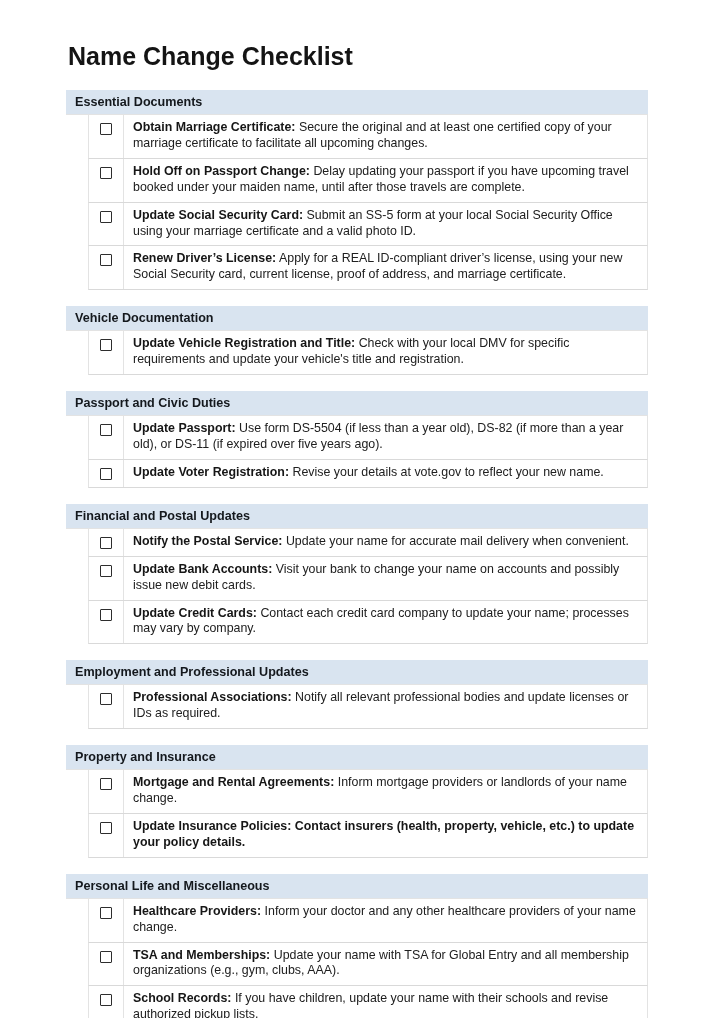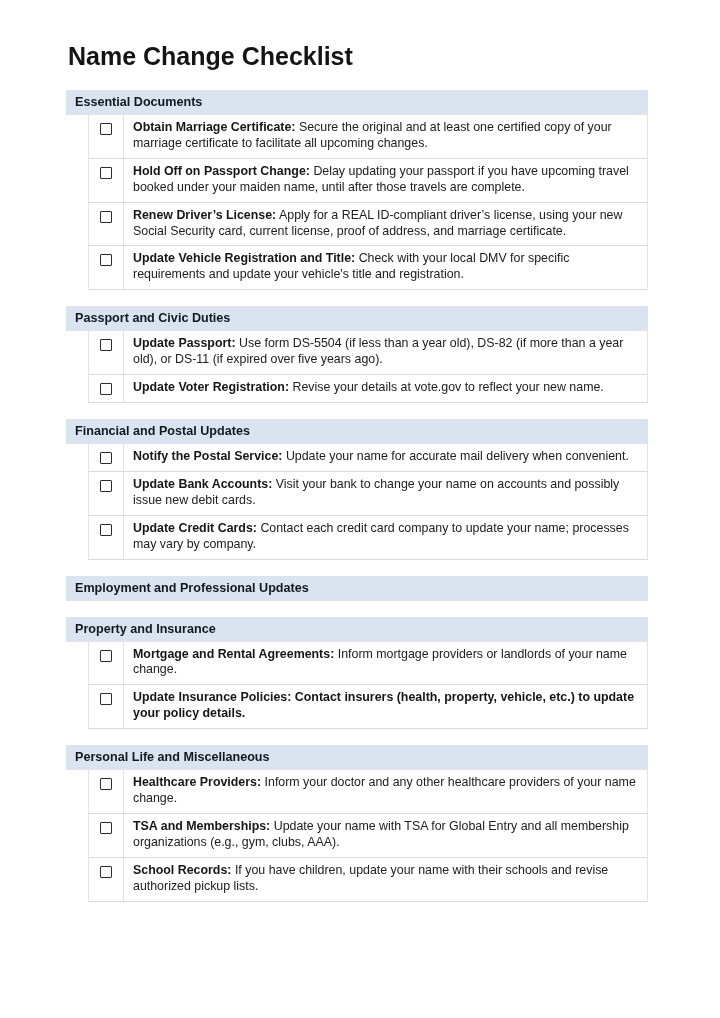--- a/index.html
+++ b/index.html
@@ -55,24 +55,31 @@
               <span class="checkbox"></span>
             </div>
             <div class="txt"><span class="lbl">Hold Off on Passport Change:</span> <span class="desc">Delay updating your passport if you have upcoming travel booked under your maiden name, until after those travels are complete.</span></div>
           </div>
         </section>
         <section class="section">
           <div class="row">
             <div class="cb-cell">
               <span class="checkbox"></span>
             </div>
+            <div class="txt"><span class="lbl">Update Social Security Card:</span> <span class="desc">Submit an SS-5 form at your local Social Security Office using your marriage certificate and a valid photo ID.</span></div>
+          </div>
+          <div class="row">
+            <div class="cb-cell">
+              <span class="checkbox"></span>
+            </div>
             <div class="txt"><span class="lbl">Renew Driver’s License:</span> <span class="desc">Apply for a REAL ID-compliant driver’s license, using your new Social Security card, current license, proof of address, and marriage certificate.</span></div>
           </div>
         </section>
         <section class="section">
+          <div class="sec-header">Vehicle Documentation</div>
           <div class="row">
             <div class="cb-cell">
               <span class="checkbox"></span>
             </div>
             <div class="txt"><span class="lbl">Update Vehicle Registration and Title:</span> <span class="desc">Check with your local DMV for specific requirements and update your vehicle's title and registration.</span></div>
           </div>
         </section>
         <section class="section">
           <div class="sec-header">Passport and Civic Duties</div>
           <div class="row">
@@ -104,20 +111,26 @@
           </div>
           <div class="row">
             <div class="cb-cell">
               <span class="checkbox"></span>
             </div>
             <div class="txt"><span class="lbl">Update Credit Cards:</span> <span class="desc">Contact each credit card company to update your name; processes may vary by company.</span></div>
           </div>
         </section>
         <section class="section">
           <div class="sec-header">Employment and Professional Updates</div>
+          <div class="row">
+            <div class="cb-cell">
+              <span class="checkbox"></span>
+            </div>
+            <div class="txt"><span class="lbl">Professional Associations:</span> <span class="desc">Notify all relevant professional bodies and update licenses or IDs as required.</span></div>
+          </div>
         </section>
         <section class="section">
           <div class="sec-header">Property and Insurance</div>
           <div class="row">
             <div class="cb-cell">
               <span class="checkbox"></span>
             </div>
             <div class="txt"><span class="lbl">Mortgage and Rental Agreements:</span> <span class="desc">Inform mortgage providers or landlords of your name change.</span></div>
           </div>
           <div class="row">

